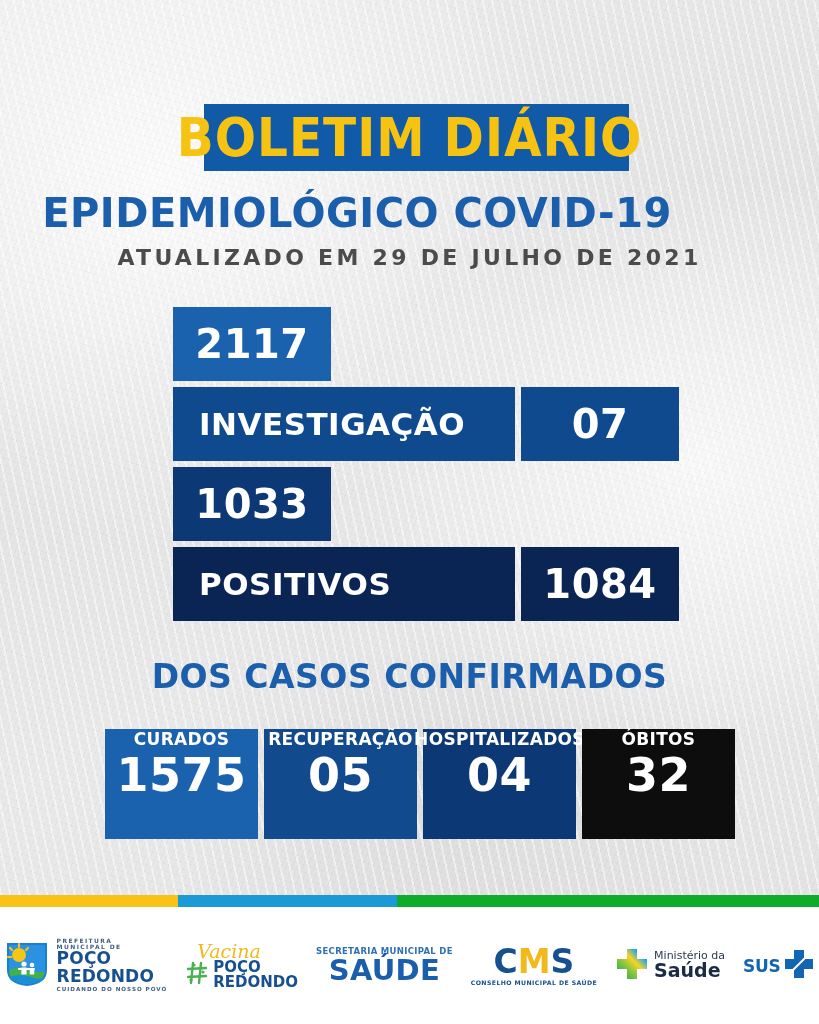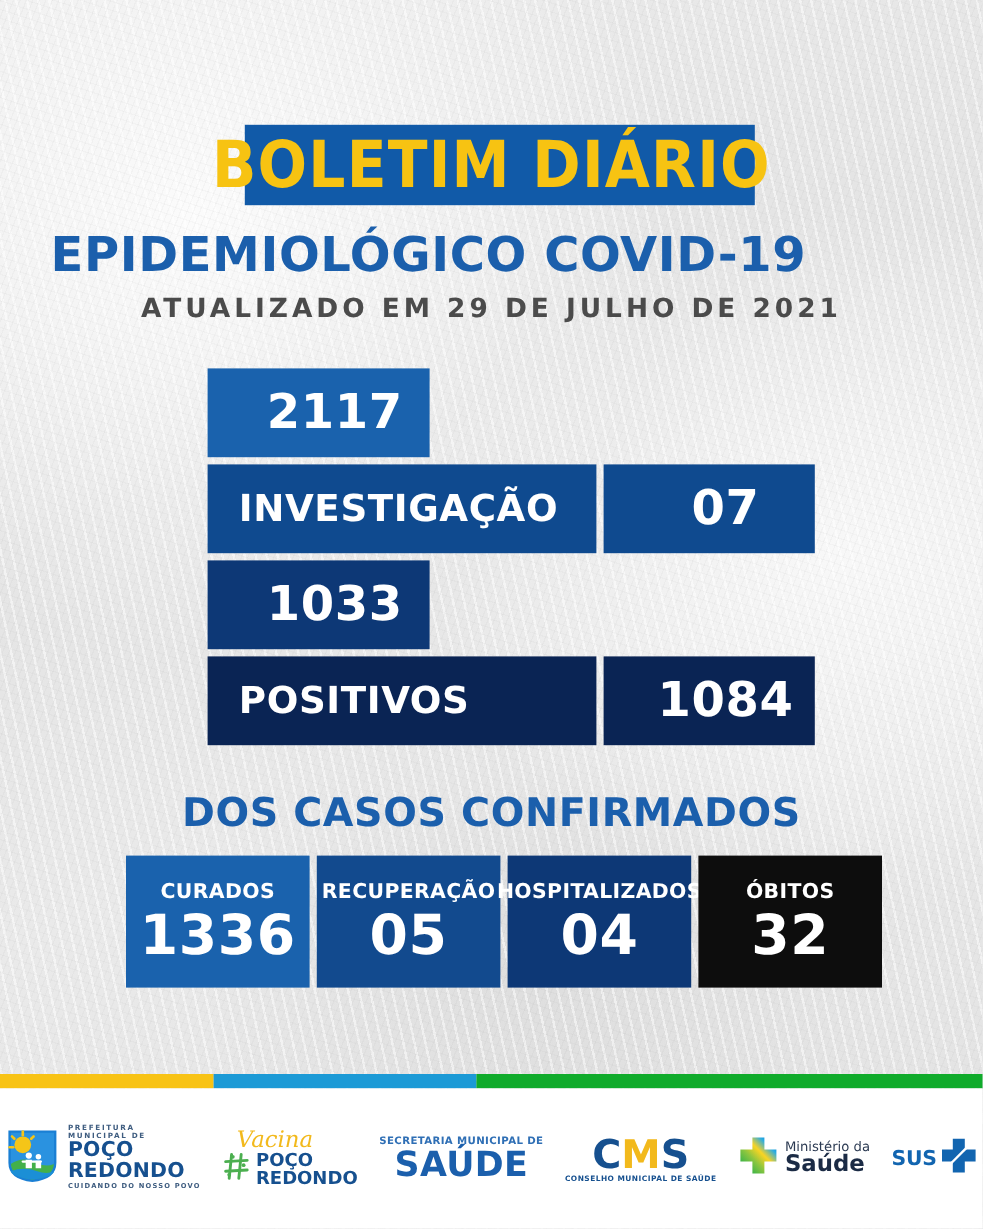--- a/index.html
+++ b/index.html
@@ -98,21 +98,20 @@
     gap: 6px;
     margin-bottom: 6px;
     height: 74px;
   }
   .cell-label, .cell-value {
     display: flex;
     align-items: center;
     color: #ffffff;
     font-weight: bold;
     font-family: "DejaVu Sans", sans-serif;
-    padding-left: 27px;
   }
   .cell-label {
     width: 342px;
     padding-left: 26px;
     box-sizing: border-box;
     font-size: 31px;
     letter-spacing: 0.5px;
   }
   .cell-value {
     width: 158px;
@@ -140,23 +139,23 @@
     top: 713px;
     display: flex;
     gap: 6px;
   }
   .stat-box {
     width: 153px;
     height: 110px;
     display: flex;
     flex-direction: column;
     align-items: center;
-    justify-content: center;
     color: #ffffff;
     font-family: "DejaVu Sans", sans-serif;
+    margin-top: 16px;
   }
   .stat-label {
     font-size: 17px;
     font-weight: bold;
     letter-spacing: 0.3px;
     margin-bottom: 2px;
   }
   .stat-value {
     font-size: 46px;
     font-weight: bold;
@@ -323,21 +322,21 @@
         <div class="cell-value" style="background:#0a2454">1084</div>
       </div>
 
     </div>
 
     <div class="confirmed-title">DOS CASOS CONFIRMADOS</div>
 
     <div class="boxes">
       <div class="stat-box" style="background:#1a62ad">
         <div class="stat-label">CURADOS</div>
-        <div class="stat-value">1336</div>
+        <div class="stat-value">1575</div>
       </div>
       <div class="stat-box" style="background:#124a8e">
         <div class="stat-label">RECUPERAÇÃO</div>
         <div class="stat-value">05</div>
       </div>
       <div class="stat-box" style="background:#0d3876">
         <div class="stat-label">HOSPITALIZADOS</div>
         <div class="stat-value">04</div>
       </div>
       <div class="stat-box" style="background:#0d0d0d">

